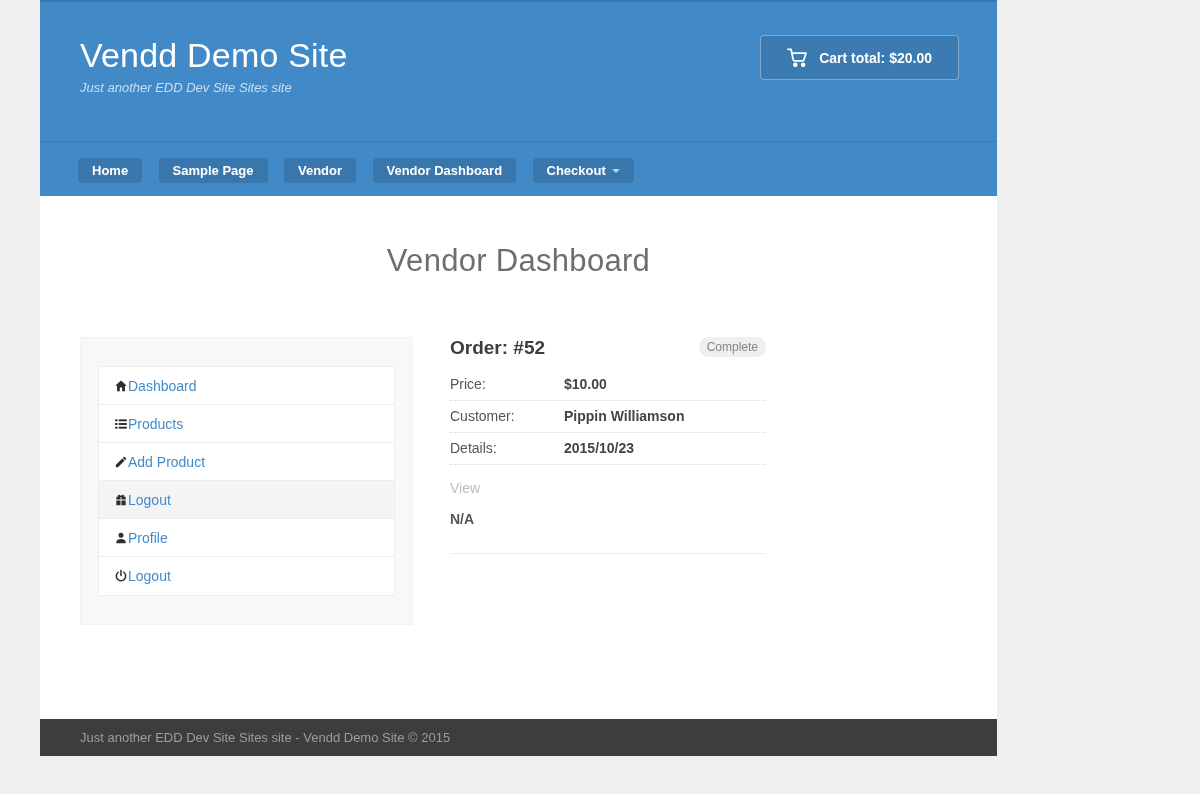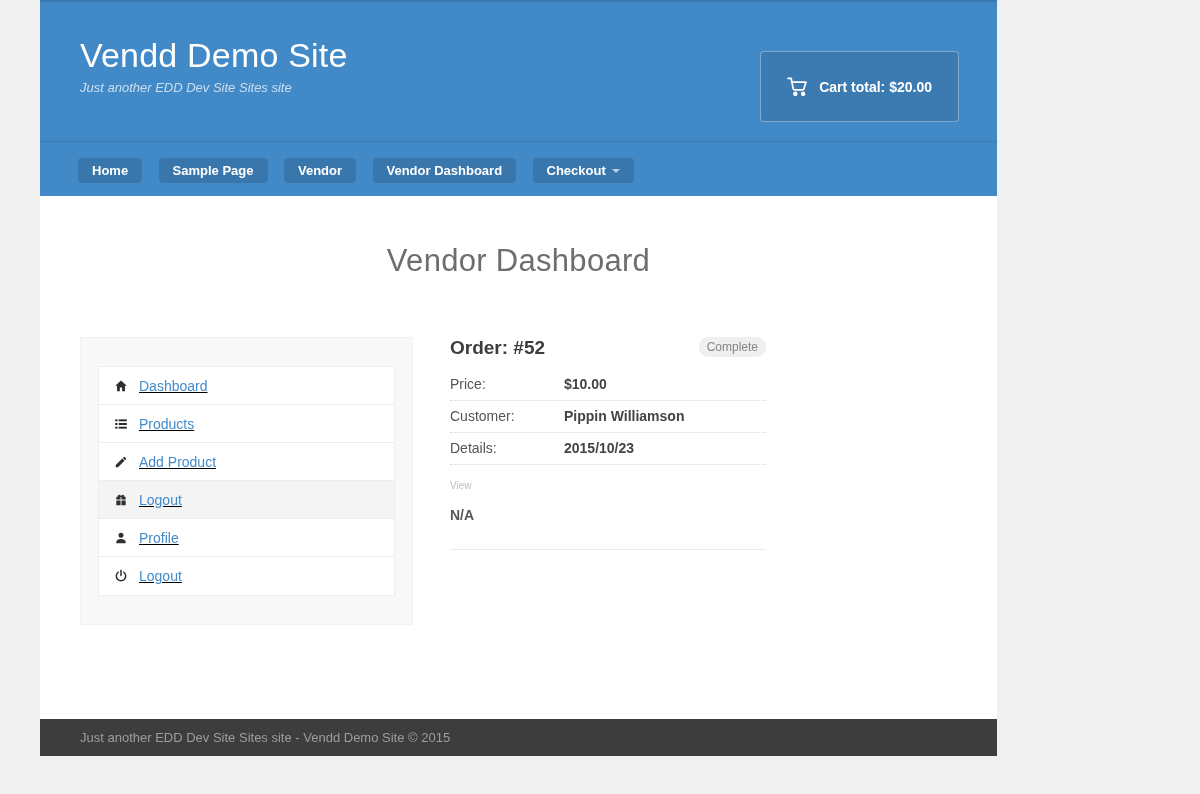--- a/index.html
+++ b/index.html
@@ -6,23 +6,23 @@
   html,body { width:1200px; height:794px; background:#f0f0f0;
     font-family:"Liberation Sans","DejaVu Sans",sans-serif; }
   .site { margin:0 40px; width:957px; background:#fff; }
 
   
   .masthead { background:#4289c7; border-top:2px solid rgba(0,0,0,0.12); }
   .masthead-top { position:relative; padding:34px 40px 46px; }
   .site-title { color:#fff; font-size:34px; font-weight:400; letter-spacing:0.2px;
     text-decoration:none; display:inline-block; line-height:1.15; }
   .tagline { color:rgba(255,255,255,0.72); font-size:13px; font-style:italic; margin-top:5px; }
-  .cart-button { position:absolute; top:49px; right:38px; display:flex; align-items:center;
+  .cart-button { position:absolute; top:33px; right:38px; display:flex; align-items:center;
     gap:11px; background:rgba(0,0,0,0.10); border:1px solid rgba(255,255,255,0.35);
-    border-radius:4px; padding:25px 26px; color:#fff; font-size:14px; font-weight:600;
+    border-radius:4px; padding:12px 26px; color:#fff; font-size:14px; font-weight:600;
     text-decoration:none; cursor:pointer; }
   .cart-button svg { display:block; }
 
   .main-nav { border-top:1px solid rgba(0,0,0,0.10); padding:16px 38px 13px; }
   .nav-btn { display:inline-block; background:rgba(0,0,0,0.135); color:#fff; font-size:13px;
     font-weight:700; text-decoration:none; padding:5px 14px 6px; border-radius:4px;
     margin-right:12px; line-height:1; }
   .nav-btn .lbl { vertical-align:middle; }
   .caret { display:inline-block; vertical-align:middle; margin-left:6px;
     border-left:4px solid transparent; border-right:4px solid transparent;
@@ -32,39 +32,39 @@
   .content { background:#fff; padding:47px 40px 94px; }
   .page-title { text-align:center; color:#6e6e6e; font-size:31px; font-weight:400;
     margin-bottom:58px; letter-spacing:0.3px; }
 
   .columns { display:flex; align-items:flex-start; }
 
   
   .vendor-menu { width:333px; background:#f8f8f8; border:1px solid #f2f2f2;
     padding:28px 17px; }
   .vendor-menu ul { list-style:none; background:#fff; border:1px solid #ededed; }
-  .vendor-menu li { display:flex; align-items:center; gap:11px; padding:0 14px;
-    height:38px; border-bottom:1px solid #ededed; cursor:pointer; background:#fff;text-decoration:underline; }
+  .vendor-menu li { display:flex; align-items:center; padding:0 14px;
+    height:38px; border-bottom:1px solid #ededed; cursor:pointer; background:#fff; }
   .vendor-menu li:last-child { border-bottom:none; }
   .vendor-menu li.active { background:#f4f4f4; }
   .vendor-menu .mi { width:15px; display:flex; justify-content:center; color:#2f2f2f; }
   .vendor-menu a { color:#428bca; font-size:14px; text-decoration:none; }
 
   
   .order-col { width:316px; margin-left:37px; }
   .order-head { display:flex; justify-content:space-between; align-items:flex-start;
     margin-bottom:10px; }
   .order-title { font-size:19px; font-weight:700; color:#3d3d3d; }
   .status-badge { background:#efefef; color:#858585; font-size:12px; padding:4px 8px;
     border-radius:9px; line-height:1; }
   .order-row { display:flex; padding:7px 0 8px; border-bottom:1px dotted #d8d8d8;
     font-size:14px; }
   .order-row .lab { width:114px; color:#555; }
   .order-row .val { color:#444; font-weight:700; }
-  .view-link { display:inline-block; margin-top:15px; color:#bdbdbd; font-size:10px;
+  .view-link { display:inline-block; margin-top:15px; color:#bdbdbd; font-size:14px;
     text-decoration:none; }
   .na-value { margin-top:14px; color:#555; font-size:14px; font-weight:700; }
   .order-hr { border:none; border-top:1px solid #ececec; margin-top:26px; }
 
   
   .site-footer { background:#3d3d3d; padding:0 40px; height:37px; display:flex;
     align-items:center; }
   .site-footer p { color:#9d9d9d; font-size:13px; }
 </style>
 </head>

